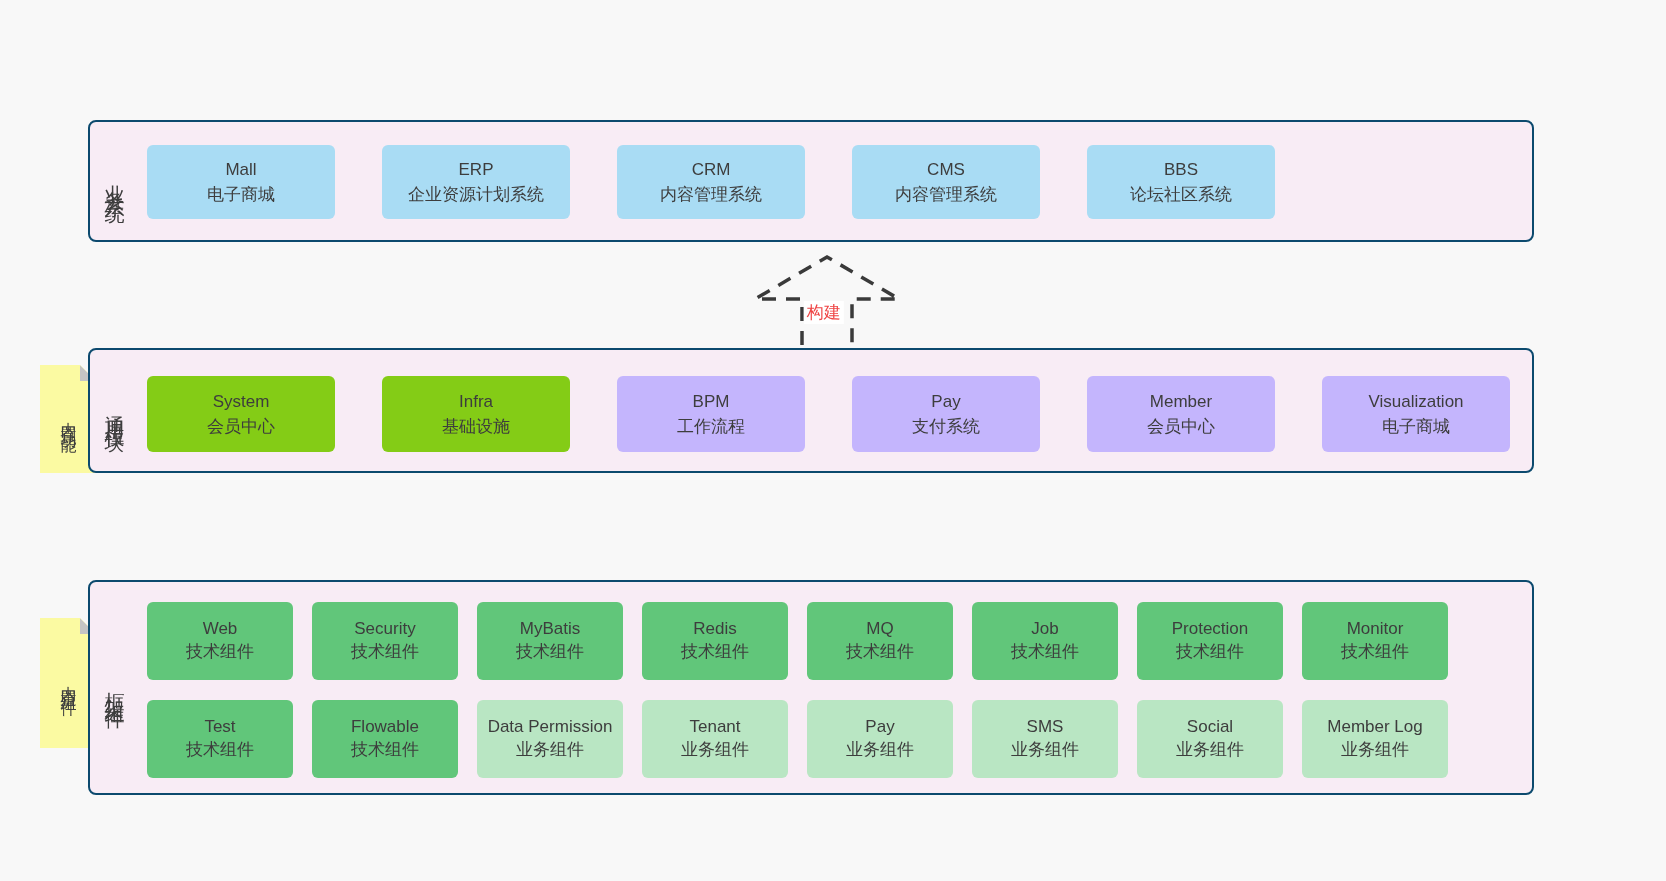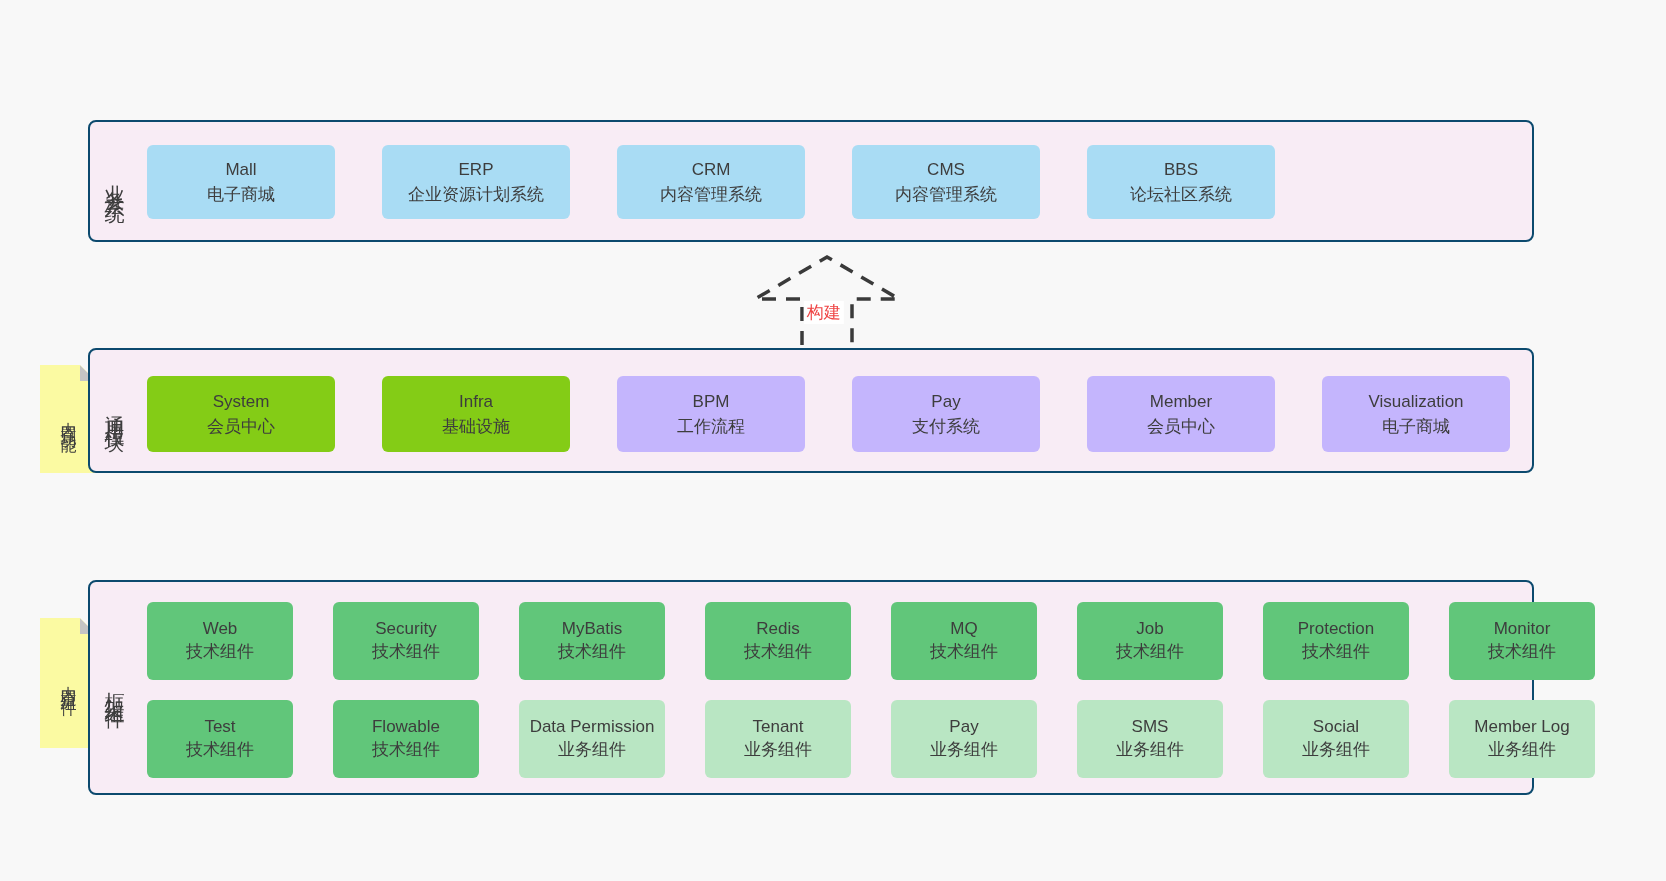--- a/index.html
+++ b/index.html
@@ -19,21 +19,21 @@
 
   .band-label {
     position:absolute; left:12px; top:50%; transform:translateY(-50%);
     writing-mode:vertical-lr; text-orientation:upright;
     font-size:20px; letter-spacing:6px; color:#3d3d3d; white-space:nowrap;
   }
 
   .boxrow { position:absolute; left:57px; display:flex; gap:47px; }
   .band-1 .boxrow { top:23px; }
   .band-2 .boxrow { top:26px; }
-  .band-3 .boxrow { left:57px; gap:40px; }
+  .band-3 .boxrow { left:57px; gap:19px; }
   .band-3 .row-1 { top:20px; }
   .band-3 .row-2 { top:118px; }
 
   .box {
     display:flex; flex-direction:column; align-items:center; justify-content:center;
     border-radius:6px; text-align:center; font-size:17px; line-height:1.5;
   }
   .box .en { white-space:normal; }
   .band-1 .box, .band-2 .box { width:188px; }
   .band-1 .box { height:74px; }

